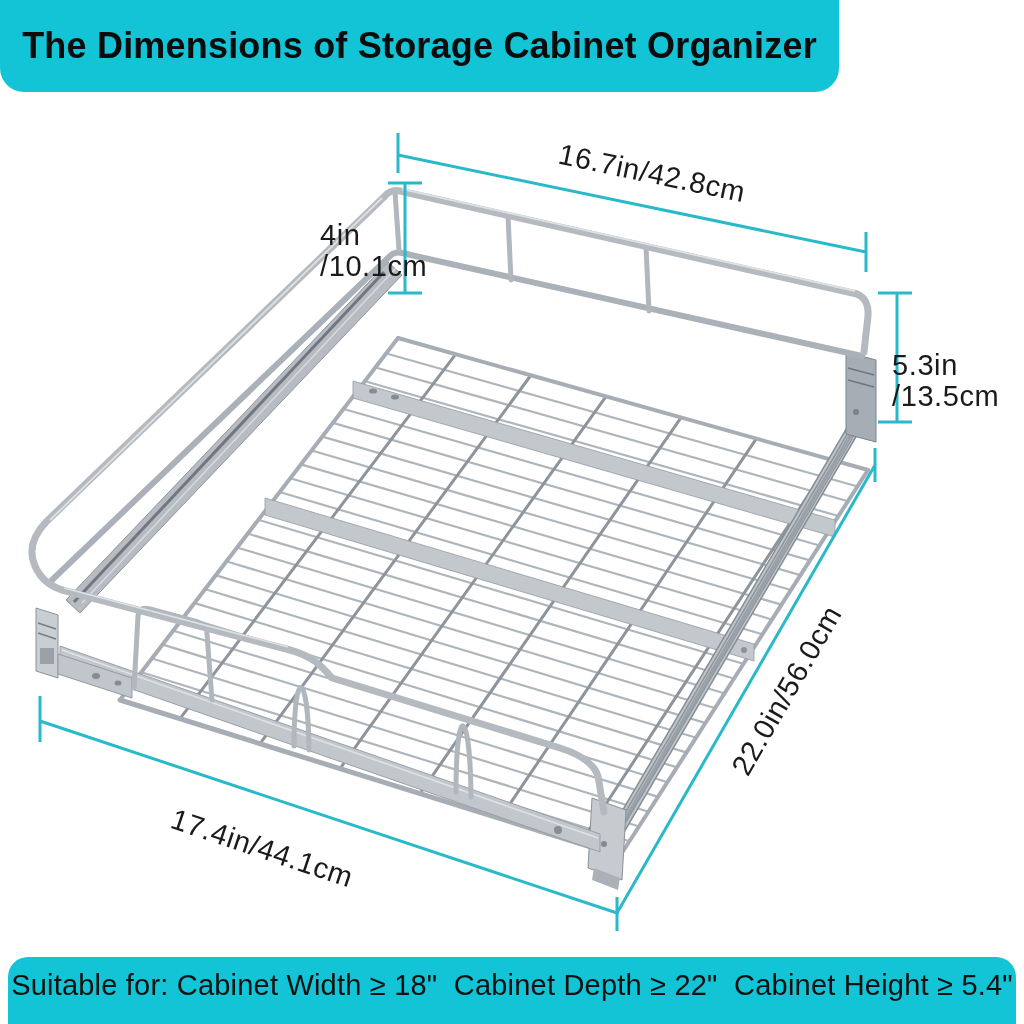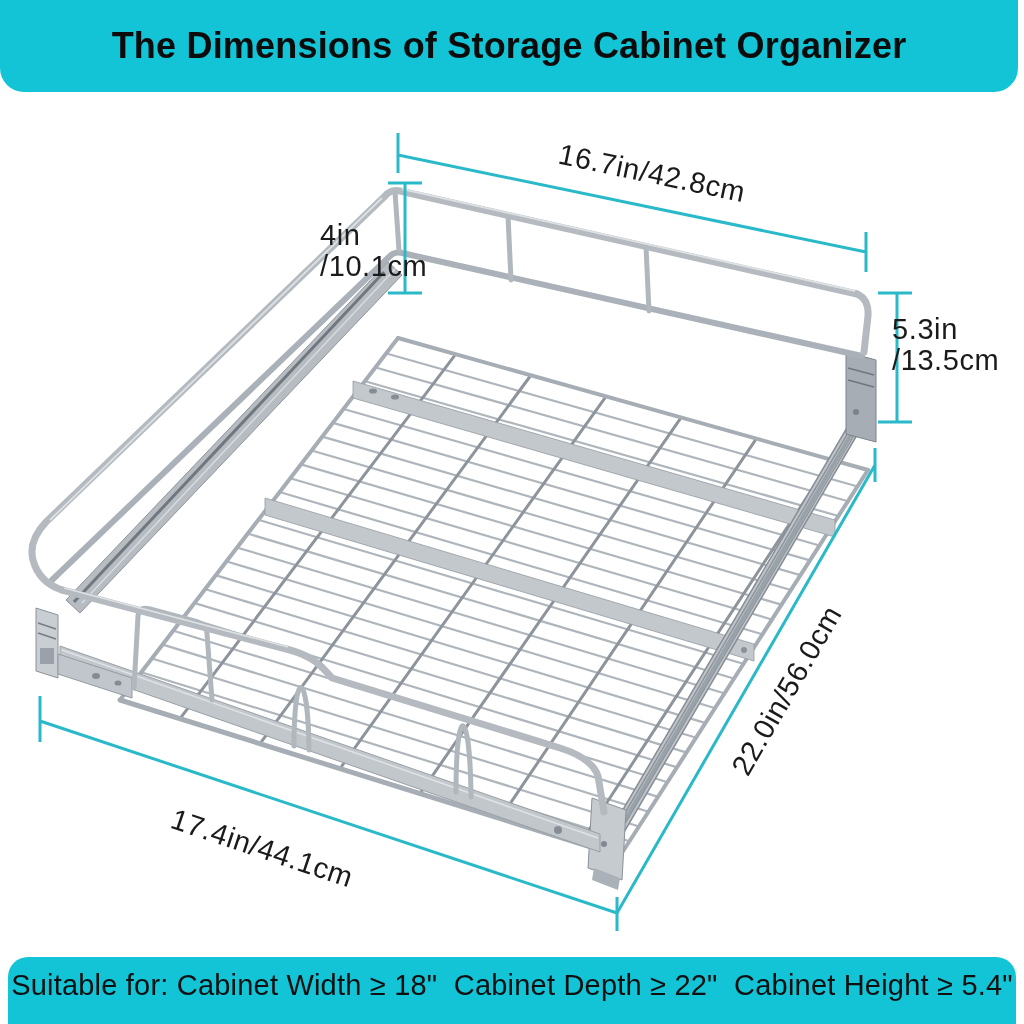--- a/index.html
+++ b/index.html
@@ -6,21 +6,21 @@
   body{
     width:1024px;height:1024px;position:relative;overflow:hidden;
     background:#ffffff;font-family:"Liberation Sans", sans-serif;
   }
   :root{
     --banner:#12c4d6;
     --dim:#2ab9c9;
     --ink:#1a1a1a;
   }
   .top-banner{
-    position:absolute;left:0;top:0;width:1018px;height:92px;
+    position:absolute;left:0;top:0;width:839px;height:92px;
     background:var(--banner);border-radius:0 0 24px 24px;
     display:flex;align-items:center;justify-content:center;
   }
   .top-banner h1{
     margin:0;font-size:36px;font-weight:700;color:#0c0c0c;letter-spacing:0.2px;
   }
   .bottom-banner{
     position:absolute;left:8px;top:957px;width:1008px;height:80px;
     background:var(--banner);border-radius:20px 20px 0 0;
     display:flex;justify-content:center;
@@ -30,21 +30,21 @@
     white-space:pre;letter-spacing:0.2px;
   }
   #illustration{position:absolute;left:0;top:0;width:1024px;height:1024px;}
   .dim-label{
     position:absolute;color:var(--ink);font-size:29px;font-weight:400;
     letter-spacing:0.6px;line-height:31px;
   }
   .rot{text-align:center;transform-origin:center center;}
   #lbl-top{left:492px;top:158px;width:320px;transform:rotate(11.8deg);}
   #lbl-back-h{left:320px;top:220px;}
-  #lbl-side-h{left:892px;top:314px;}
+  #lbl-side-h{left:892px;top:350px;}
   #lbl-depth{left:637px;top:675px;width:300px;transform:rotate(-60deg);}
   #lbl-front{left:102px;top:833px;width:320px;transform:rotate(18.5deg);}
   .dim{stroke:var(--dim);stroke-width:3;fill:none;}
 </style>
 </head>
 <body>
 
 <svg id="illustration" viewBox="0 0 1024 1024">
 
   <g>

